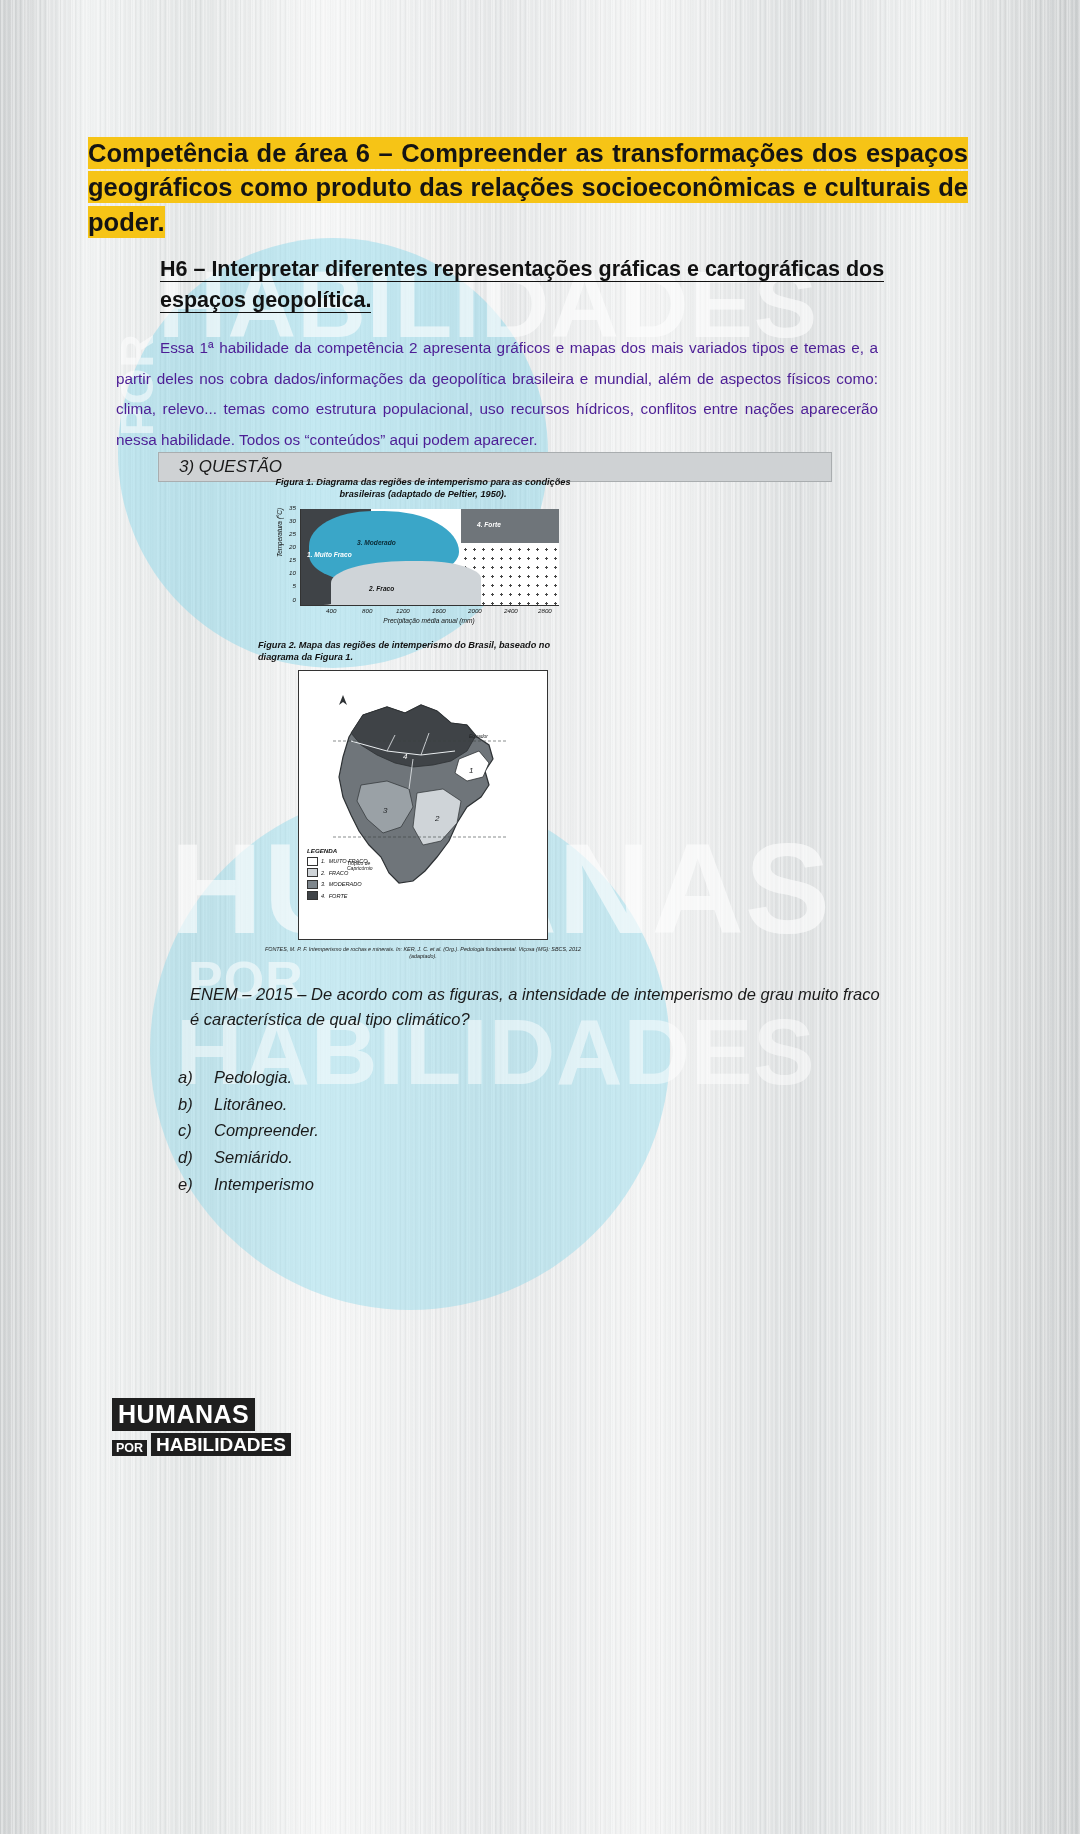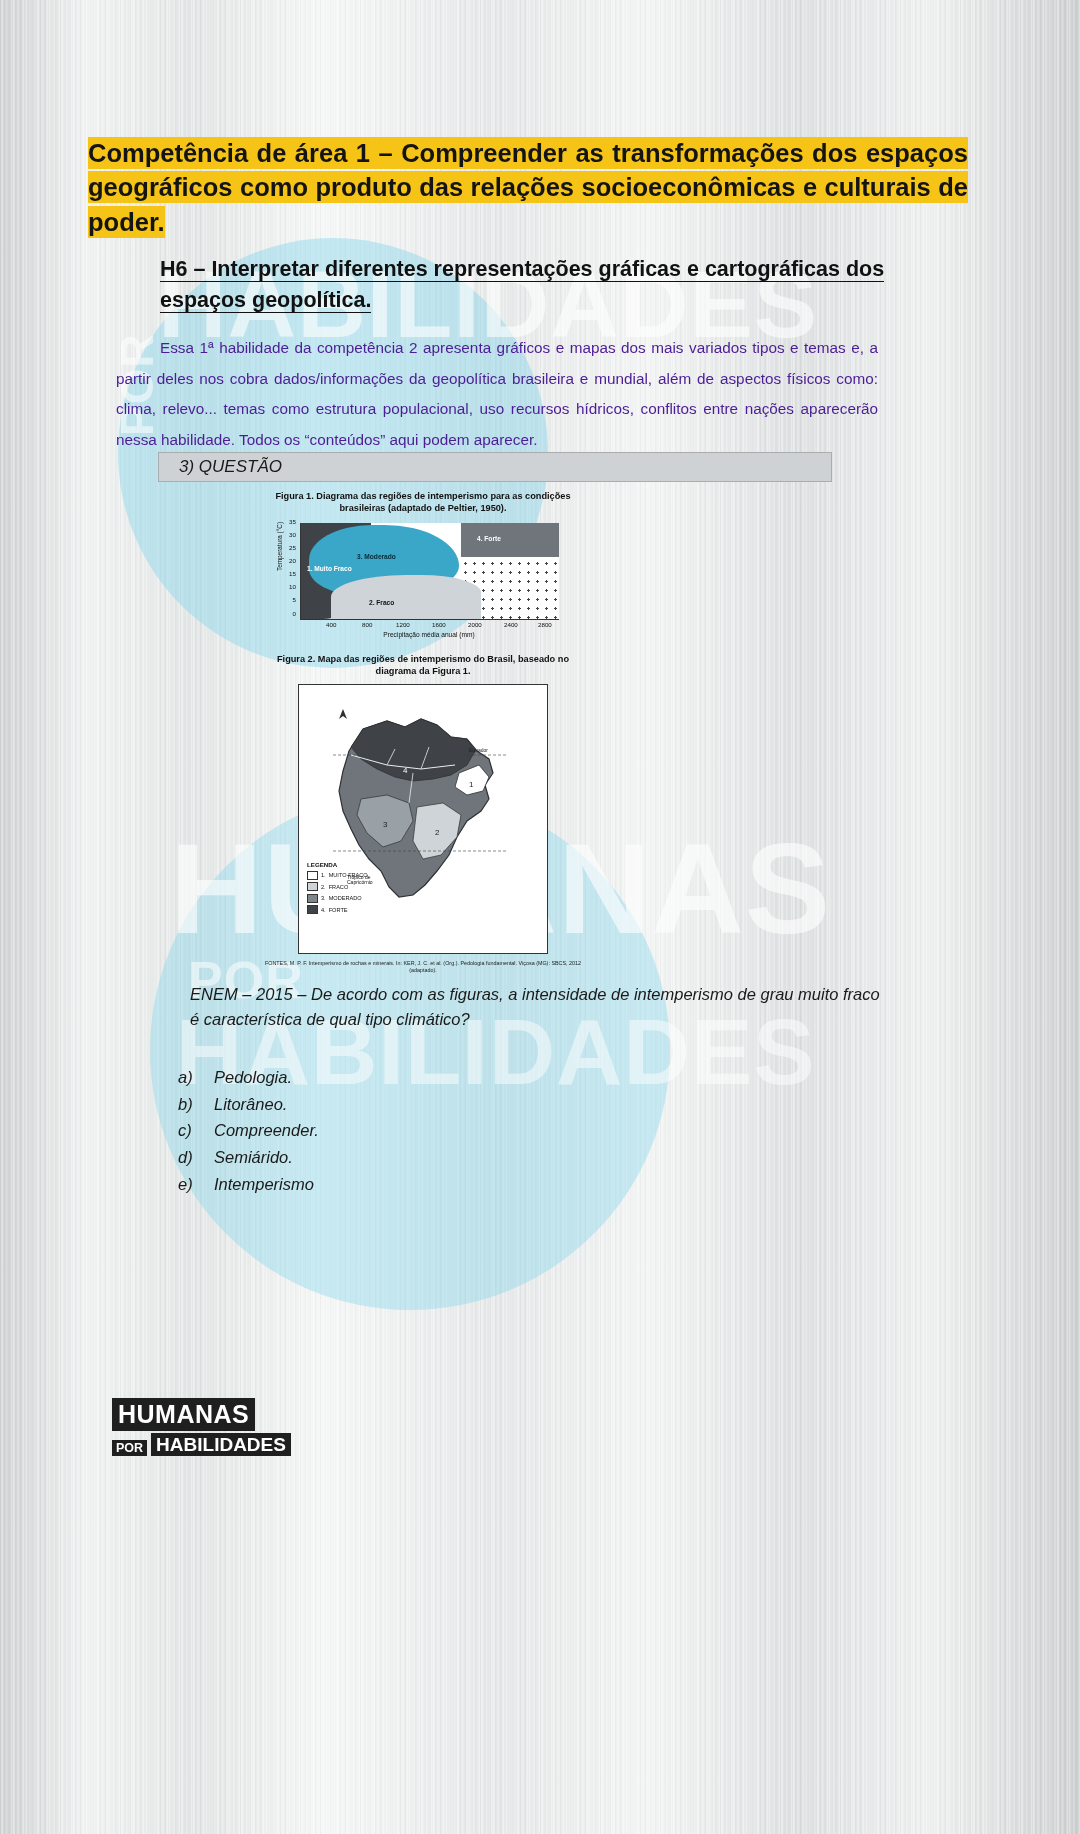--- a/index.html
+++ b/index.html
@@ -79,21 +79,21 @@
   .q-band{
     position:absolute;left:158px;top:452px;width:672px;height:28px;
     background:#cfd2d4;border:1px solid #a9adaf;
   }
   .q-band span{
     position:absolute;left:20px;top:4px;
     font-size:17px;font-style:italic;color:#1a1a1a;
   }
 
   
-  .fig-wrap{position:absolute;left:258px;top:490px;width:330px;}
+  .fig-wrap{position:absolute;left:258px;top:476px;width:330px;font-style:italic;}
   .fig1-cap{font-size:9.2px;font-weight:bold;color:#111;text-align:center;line-height:1.35;}
   .chart{position:relative;width:316px;height:122px;margin:6px 0 0 8px;}
   .chart .plot{
     position:absolute;left:34px;top:2px;width:258px;height:96px;
     border-left:1.2px solid #333;border-bottom:1.2px solid #333;
     background:#ffffff;overflow:hidden;
   }
   .zone{position:absolute;}
   .z-mf{left:0;top:0;width:70px;height:96px;background:#3f4347;
         border-radius:0 0 48px 0;}
@@ -111,21 +111,21 @@
   .yaxis{position:absolute;left:0;top:0;width:32px;height:100px;}
   .ytick{position:absolute;right:2px;font-size:6.2px;color:#111;}
   .ylabel{
     position:absolute;left:-22px;top:22px;width:70px;
     font-size:6.4px;color:#111;transform:rotate(-90deg);text-align:center;
   }
   .xticks{position:absolute;left:34px;top:100px;width:258px;height:12px;}
   .xtick{position:absolute;font-size:6.2px;color:#111;}
   .xlabel{position:absolute;left:34px;top:110px;width:258px;text-align:center;font-size:6.6px;color:#111;}
 
-  .fig2-cap{font-size:9.2px;font-weight:bold;color:#111;text-align:center;line-height:1.35;margin-top:10px;}
+  .fig2-cap{font-size:9.2px;font-weight:bold;color:#111;text-align:left;line-height:1.35;margin-top:10px;}
   .map-box{
     position:relative;margin:6px auto 0 auto;width:248px;height:268px;
     border:1.3px solid #333;background:#ffffff;
   }
   .brazil{
     position:absolute;left:18px;top:18px;width:196px;height:214px;
   }
   .legend{
     position:absolute;left:8px;top:176px;width:86px;font-size:5.6px;color:#111;
   }
@@ -173,21 +173,21 @@
 <div class="wm-circle wm-c2"></div>
 <div class="wm-text wm-por1">POR</div>
 <div class="wm-text wm-hab1">HABILIDADES</div>
 <div class="wm-text wm-hum">HUMANAS</div>
 <div class="wm-text wm-por2">POR</div>
 <div class="wm-text wm-hab2">HABILIDADES</div>
 
 <div class="content">
 
   <div class="comp-title">
-    <span class="hl">Competência de área 1 – Compreender as transformações dos espaços geográficos como produto das relações socioeconômicas e culturais de poder.</span>
+    <span class="hl">Competência de área 6 – Compreender as transformações dos espaços geográficos como produto das relações socioeconômicas e culturais de poder.</span>
   </div>
 
   <div class="h6">
     <u>H6 – Interpretar diferentes representações gráficas e cartográficas dos espaços geopolítica.</u>
   </div>
 
   <div class="para">
     <span class="ind"></span><span>Essa 1ª habilidade da competência 2 apresenta gráficos e mapas dos mais variados tipos e temas e, a partir deles nos cobra dados/informações da geopolítica brasileira e mundial, além de aspectos físicos como: clima, relevo... temas como estrutura populacional, uso recursos hídricos, conflitos entre nações aparecerão nessa habilidade. Todos os “conteúdos” aqui podem aparecer.</span>
   </div>
 

